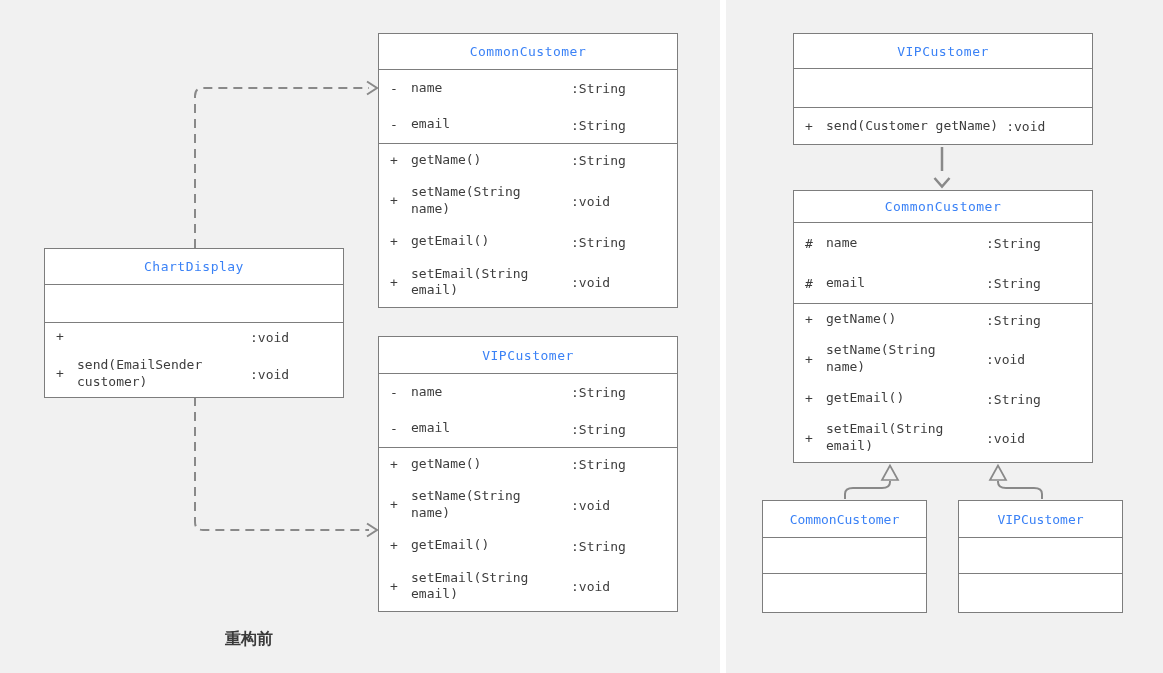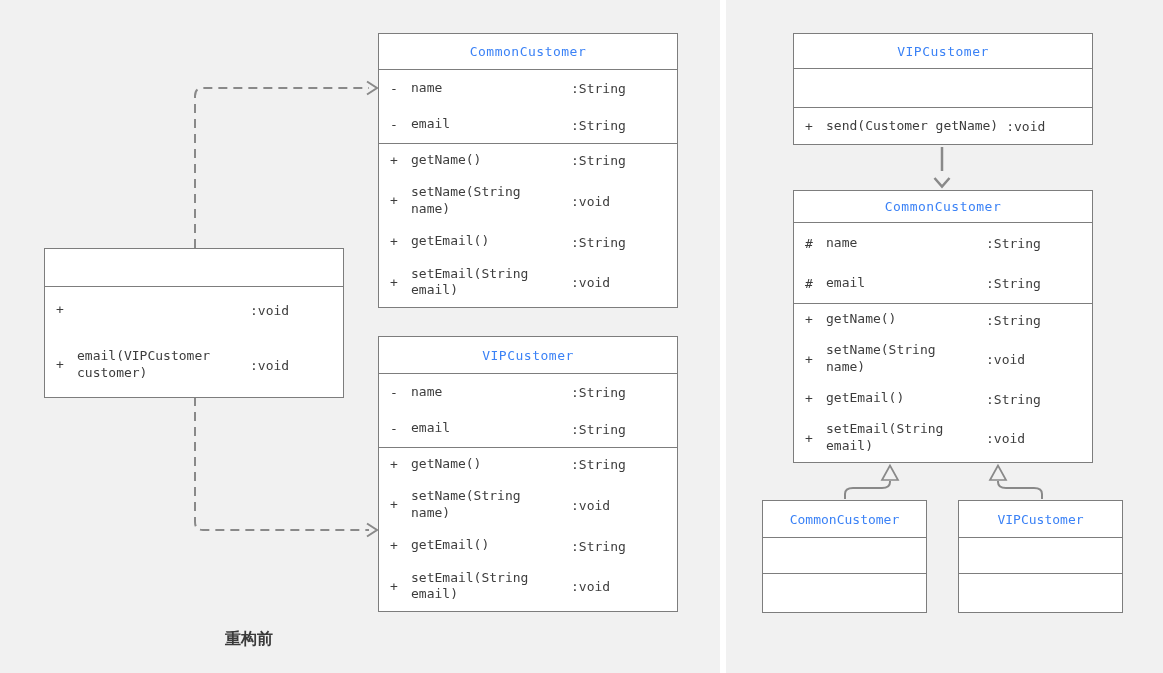--- a/index.html
+++ b/index.html
@@ -88,29 +88,30 @@
       <path d="M890 465.5 L882 480 L898 480 Z" fill="#f1f1f1" stroke-width="1.7"></path>
     </g>
 
     <g stroke="#898989" stroke-width="2" fill="none">
       <path d="M998 481 L998 482 Q998 488 1006 488 L1034 488 Q1042 488 1042 494 L1042 499"></path>
       <path d="M998 465.5 L990 480 L1006 480 Z" fill="#f1f1f1" stroke-width="1.7"></path>
     </g>
   </svg>
 
   <div class="uml-box cd-box" style="left:44px; top:248px; width:300px; height:150px;">
+    <div class="uml-title" style="height:36px;">ChartDisplay</div>
     <div class="uml-section with-sep" style="height:38px;"></div>
     <div class="uml-section" style="flex:1 1 auto;">
       <div class="uml-row">
         <span class="vis">+</span>
         <span class="tp">:void</span>
       </div>
       <div class="uml-row">
         <span class="vis">+</span>
-        <span class="nm">email(VIPCustomer customer)</span>
+        <span class="nm">send(EmailSender customer)</span>
         <span class="tp">:void</span>
       </div>
     </div>
   </div>
 
   <div class="uml-box" style="left:378px; top:33px; width:300px; height:275px;">
     <div class="uml-title" style="height:36px;">CommonCustomer</div>
     <div class="uml-section with-sep" style="height:74px;">
       <div class="uml-row">
         <span class="vis">-</span>

